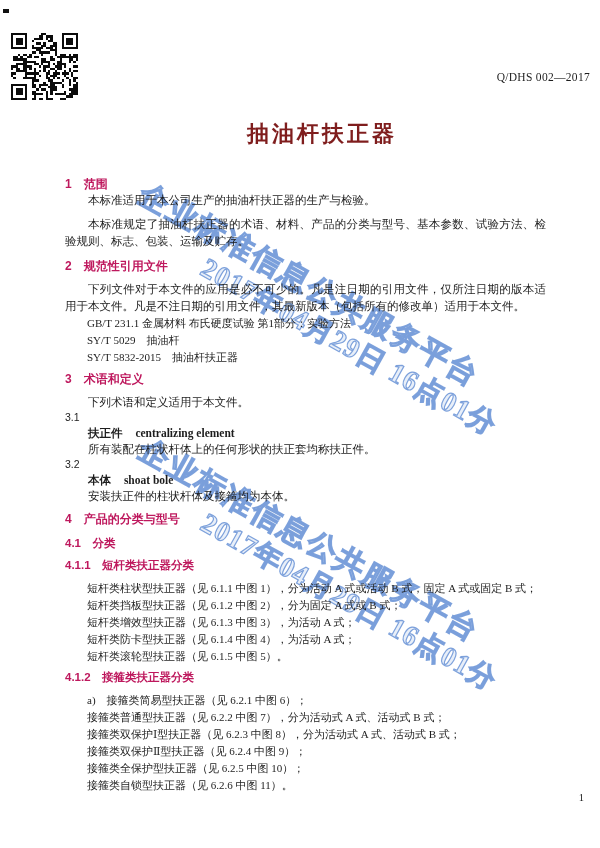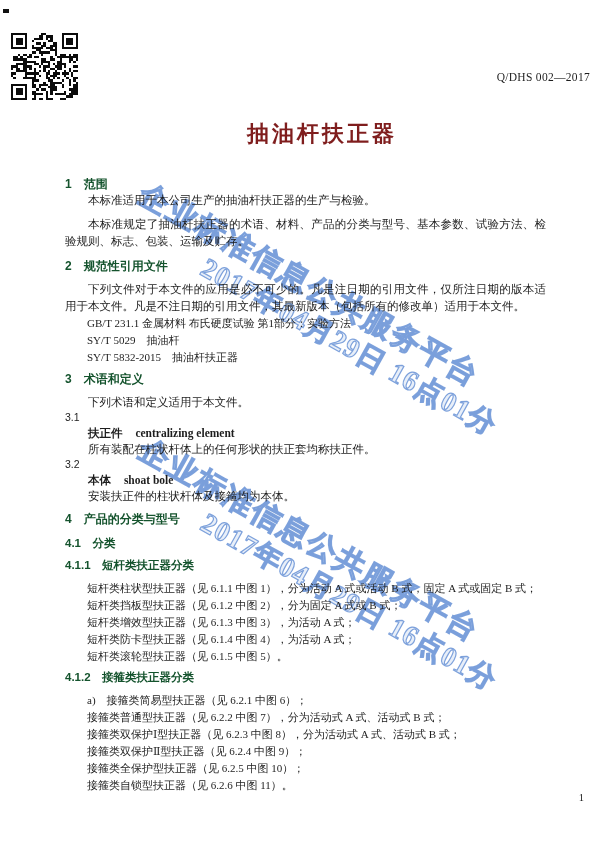--- a/index.html
+++ b/index.html
@@ -30,21 +30,21 @@
     -webkit-text-stroke:1.2px rgba(79,127,206,0.72);
     z-index:1;
   }
   .wm-1{top:176px;}
   .wm-2{top:431px;}
   .wm .wm-line2{margin-left:90px;font-size:28px;letter-spacing:1px;}
   
   .content{position:absolute;left:65px;top:170px;width:481px;z-index:2;}
   .sec-h{
     font-family:"Liberation Sans","DejaVu Sans",sans-serif;
-    font-weight:bold;font-size:12px;line-height:16px;color:#14532d;
+    font-weight:bold;font-size:12px;line-height:16px;color:#be185d;
   }
   .sec-h.sub{font-size:11.5px;}
   .para{font-size:11.5px;line-height:17px;text-align:justify;text-indent:2em;}
   .line{font-size:11px;line-height:17px;text-indent:2em;white-space:nowrap;}
   .line16{font-size:11.5px;line-height:16px;text-indent:2em;white-space:nowrap;}
   .term-num{font-size:10.5px;line-height:15px;font-family:"Liberation Sans","DejaVu Sans",sans-serif;}
   .term-line{font-size:11.5px;line-height:16px;text-indent:2em;}
   .term-line .term{font-family:"Liberation Sans","DejaVu Sans",sans-serif;font-weight:bold;}
   .term-line .en{font-weight:bold;margin-left:10px;}
   .mt4{margin-top:4px;}.mt5{margin-top:5px;}.mt6{margin-top:6px;}

